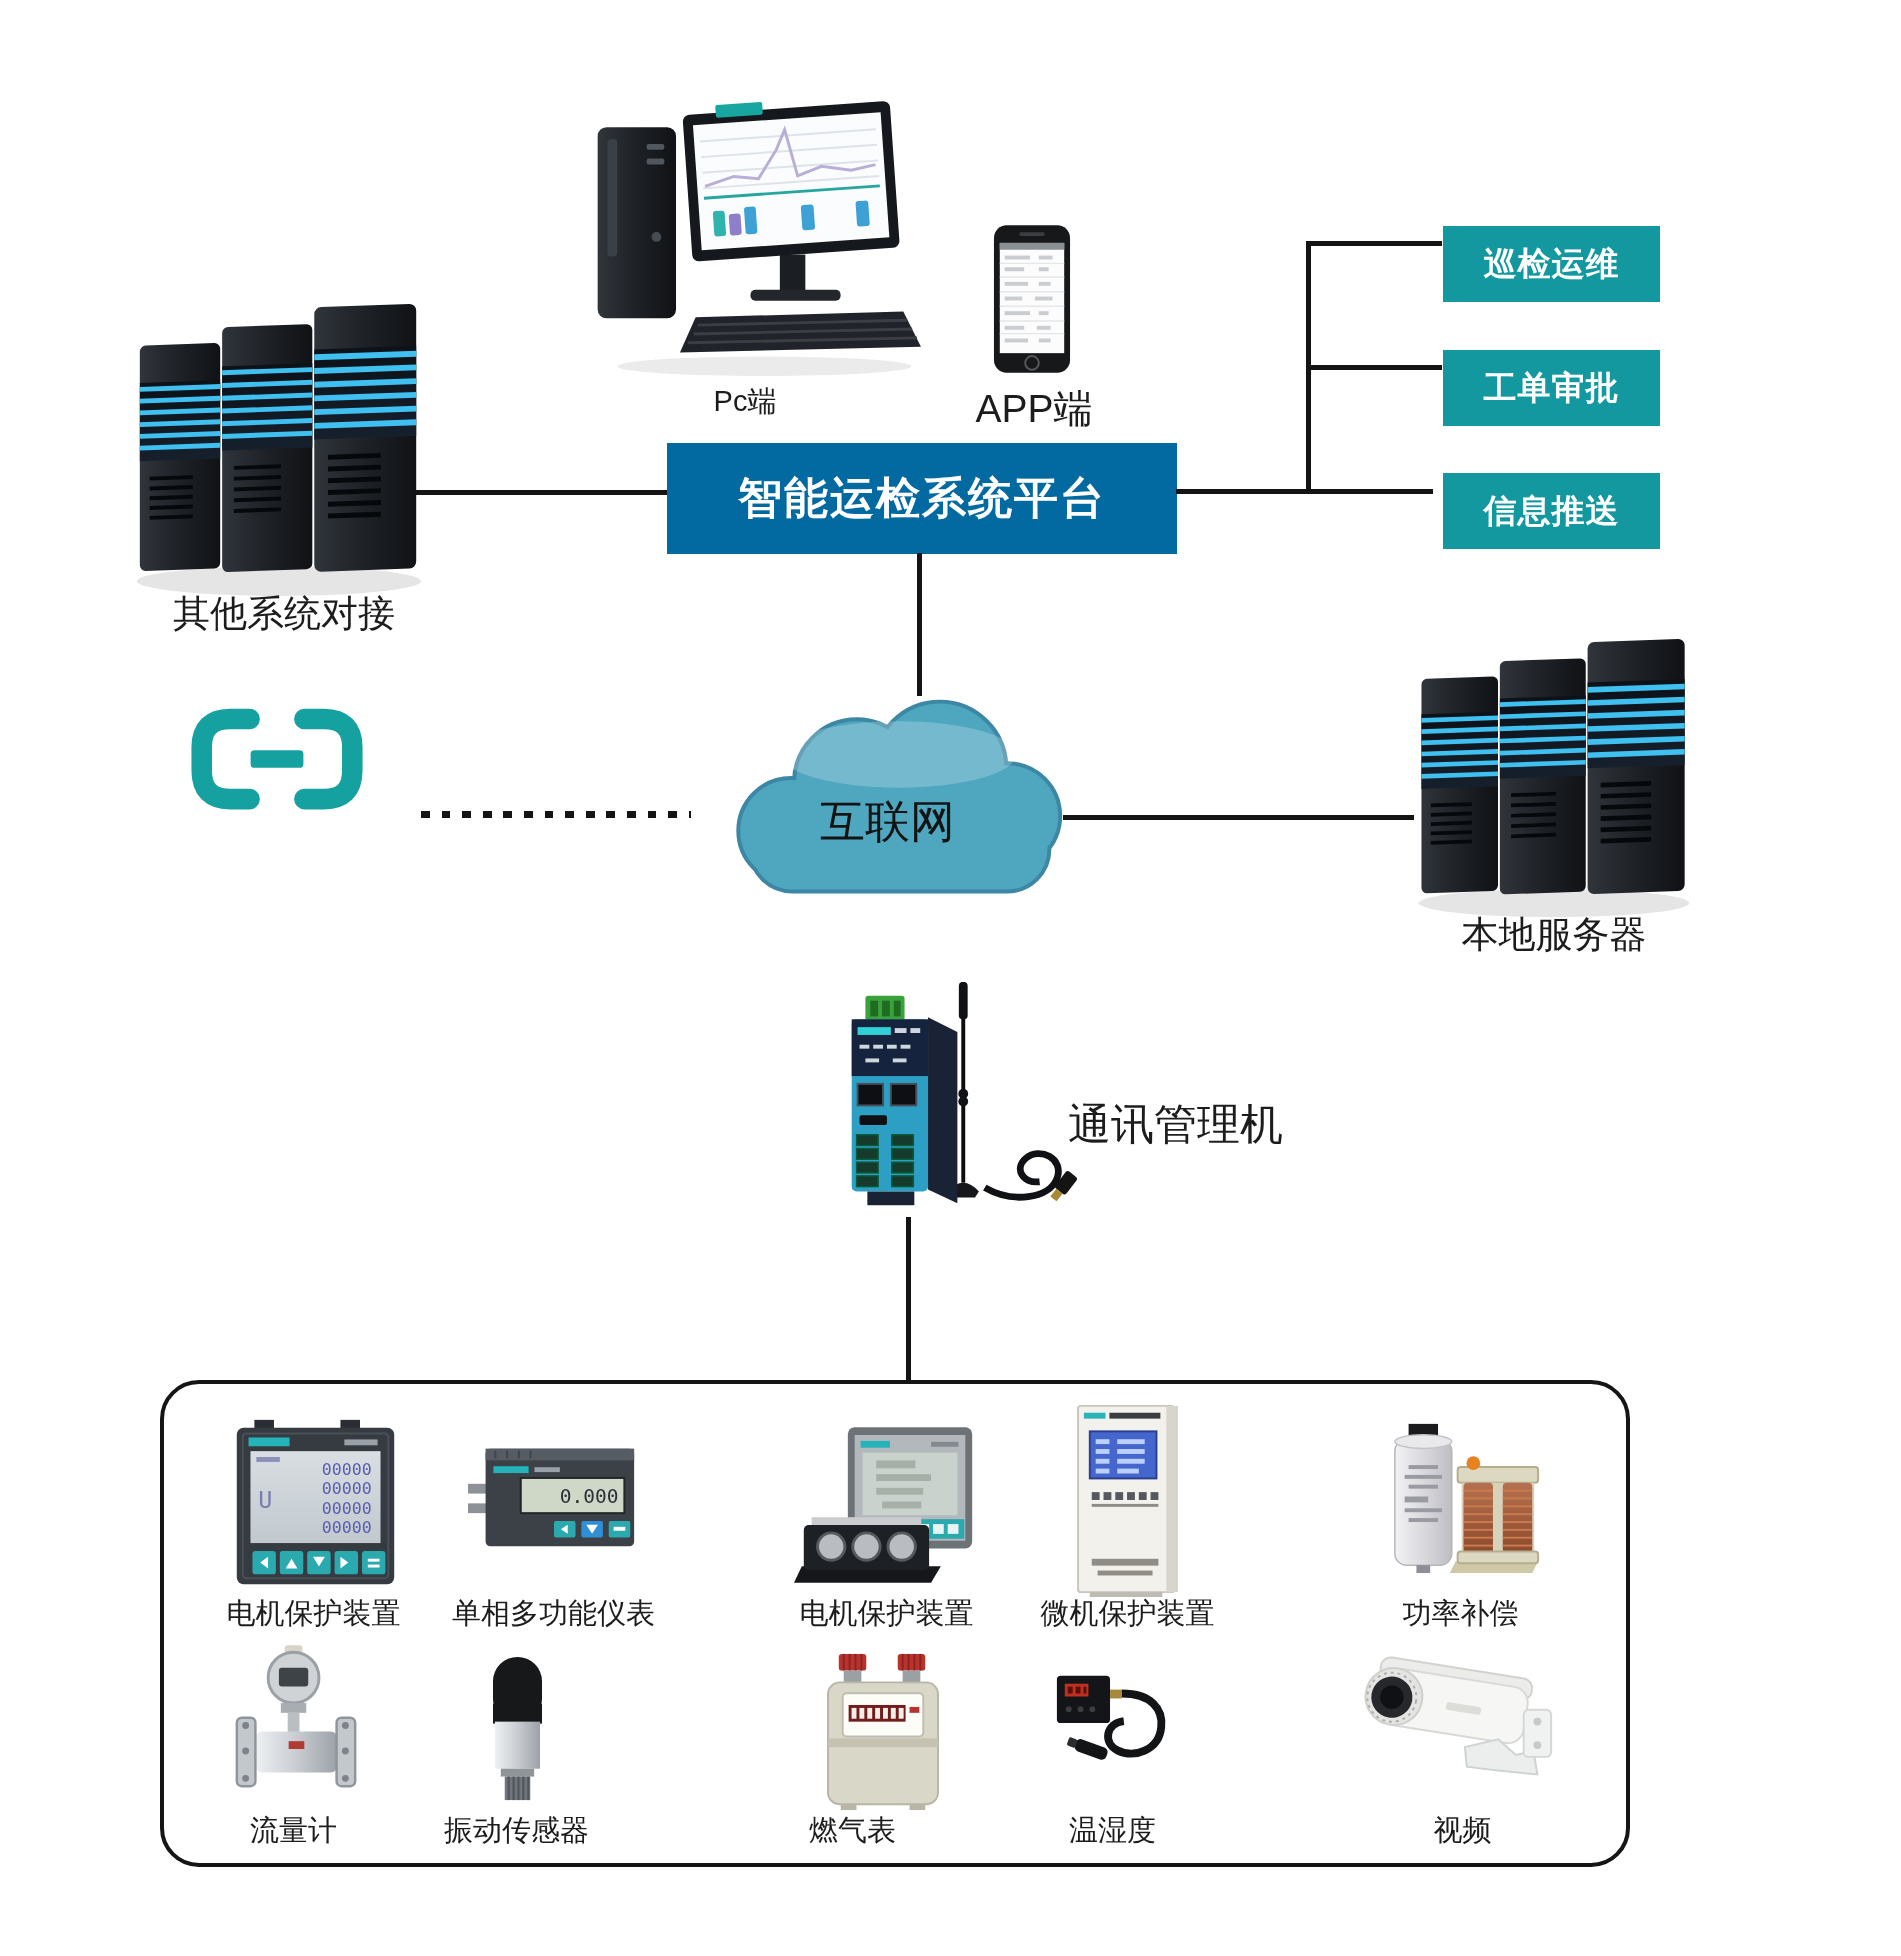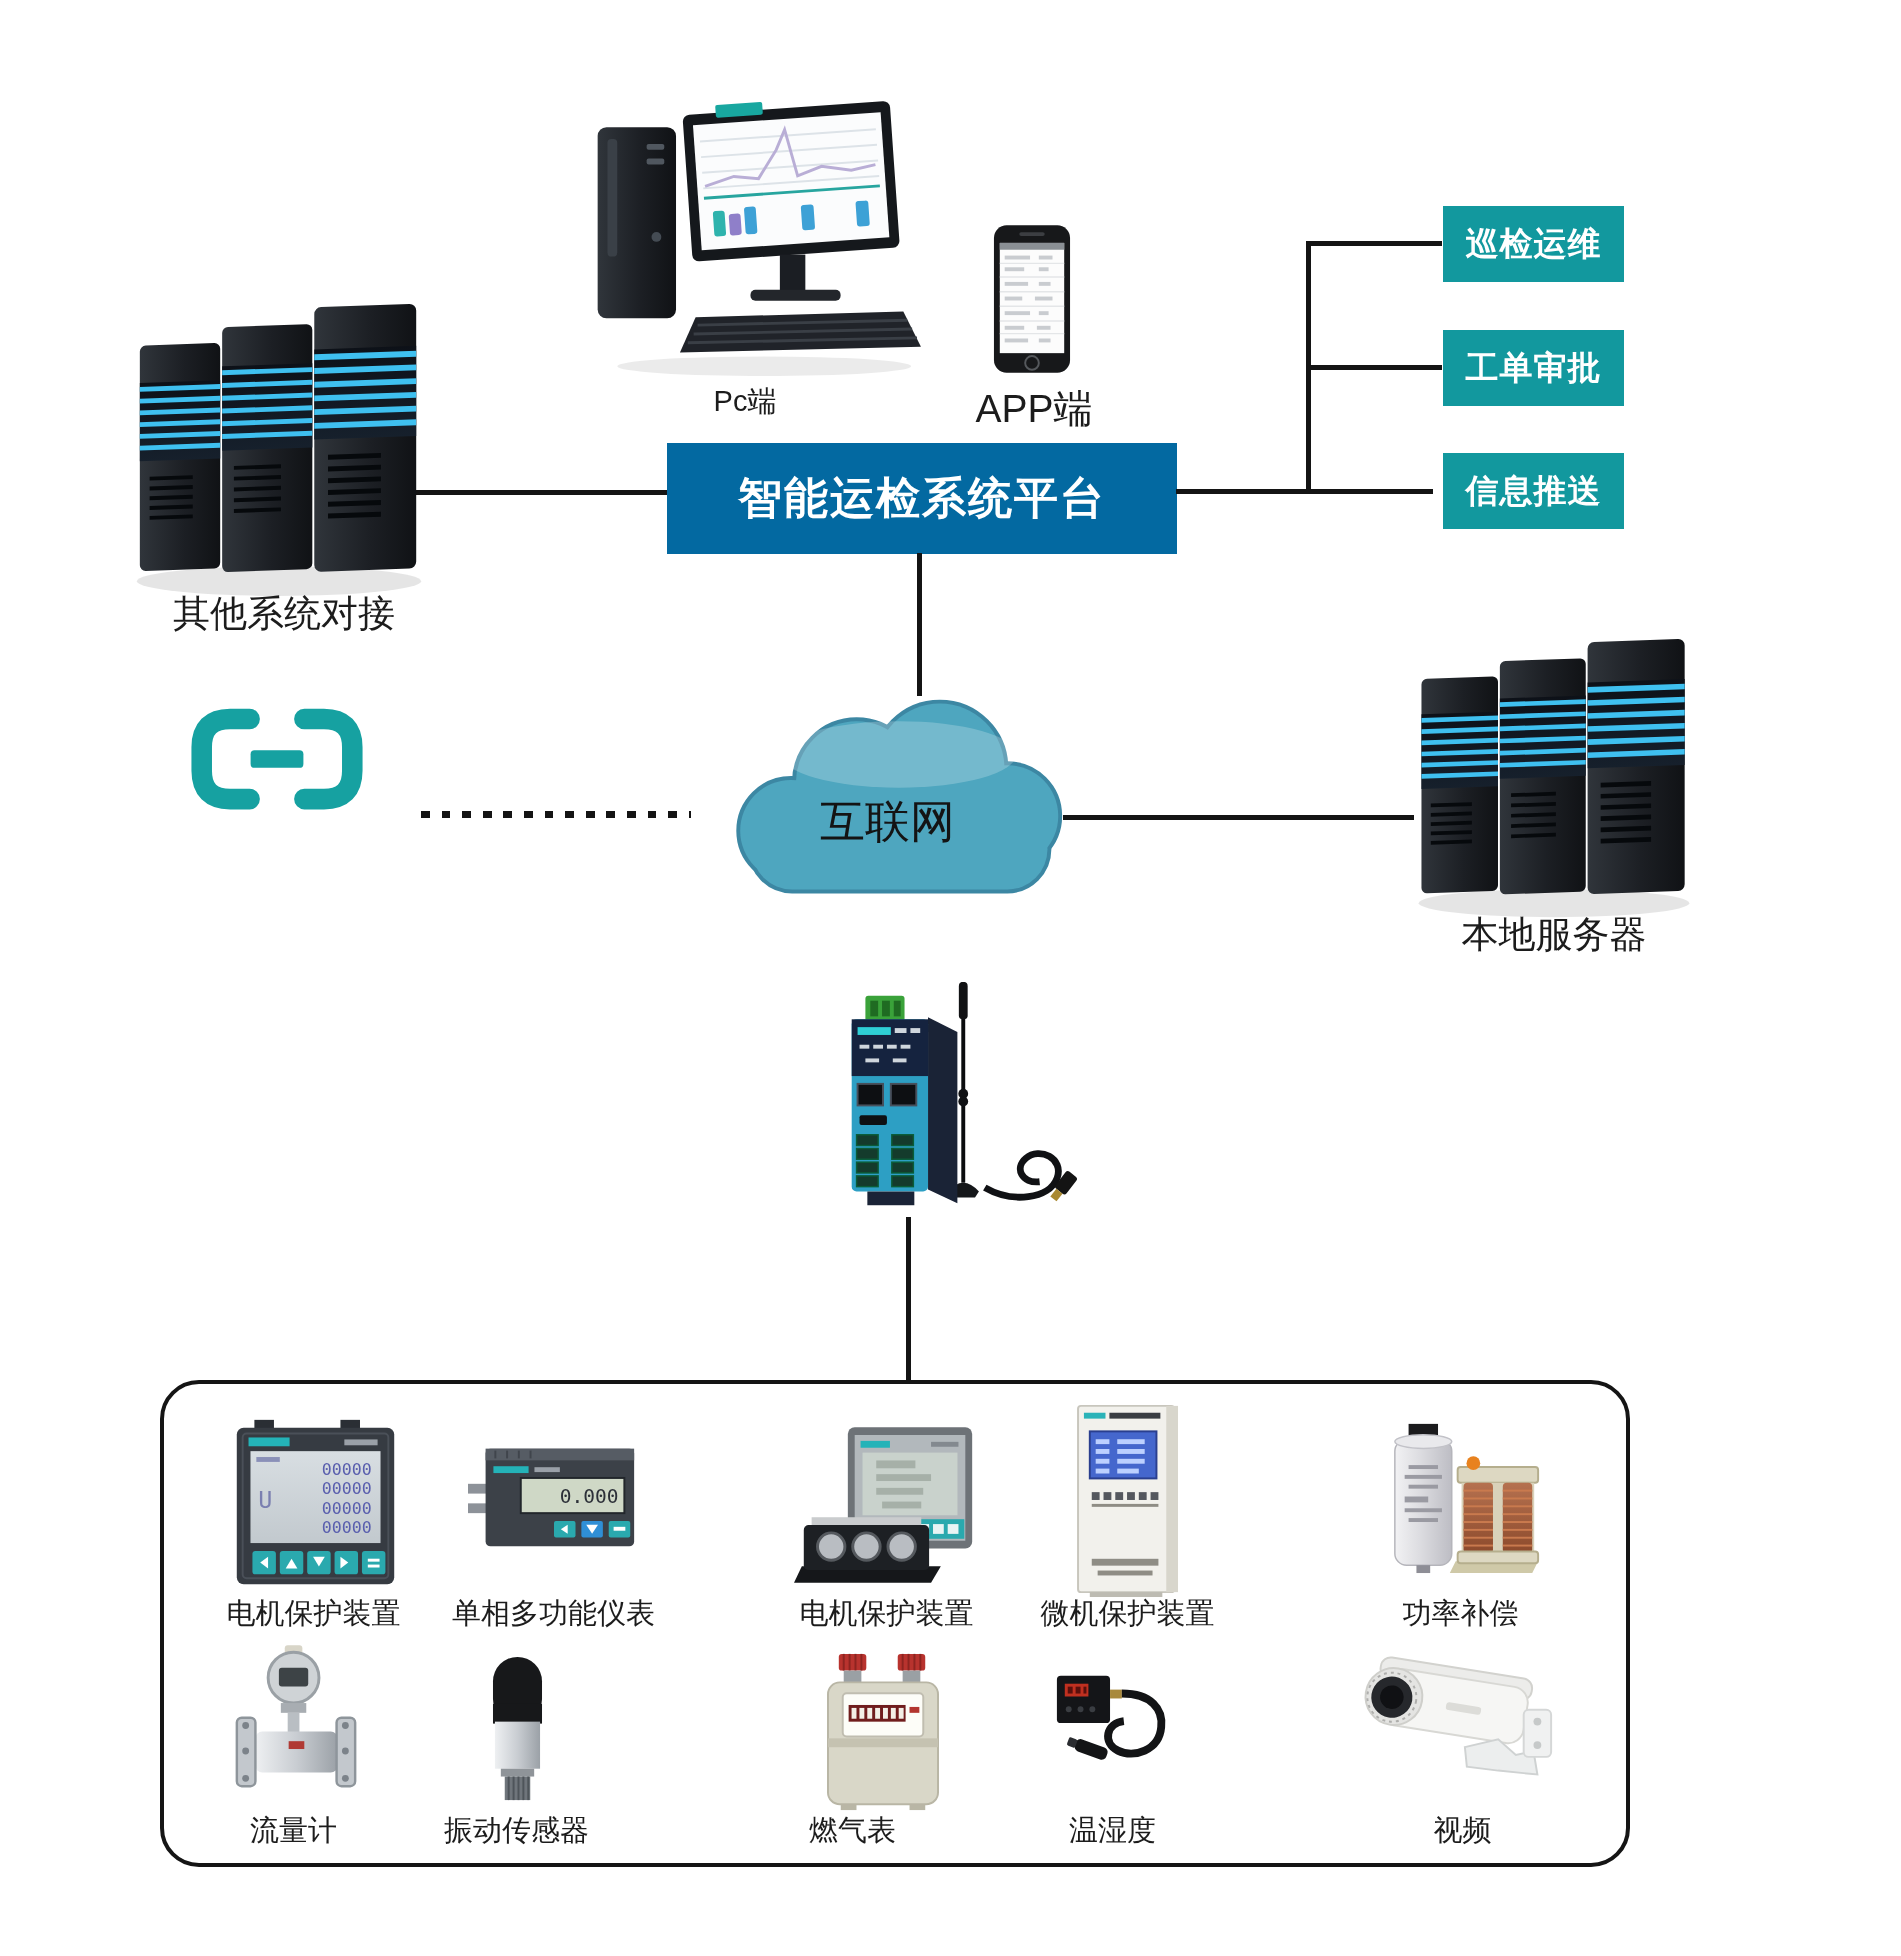--- a/index.html
+++ b/index.html
@@ -15,23 +15,23 @@
   }
   .caption{
     position:absolute;text-align:center;font-weight:500;color:#1c1c1c;white-space:nowrap;
   }
   .banner{
     position:absolute;left:667px;top:443px;width:510px;height:111px;
     background:#0369a1;color:#ffffff;font-size:44px;font-weight:700;letter-spacing:2px;
     display:flex;align-items:center;justify-content:center;white-space:nowrap;
   }
   .func-box{
-    position:absolute;left:1443px;width:181px;height:76px;background:#12989e;color:#ffffff;
+    position:absolute;left:1443px;width:217px;height:76px;background:#12989e;color:#ffffff;
     font-size:33px;font-weight:700;letter-spacing:1px;
-    display:flex;align-items:center;justify-content:center;white-space:nowrap;
+    display:flex;align-items:center;justify-content:center;white-space:nowrap;margin-top:20px;
   }
   .device-panel{
     position:absolute;left:160px;top:1380px;width:1470px;height:487px;
     border:4.9px solid #151515;border-radius:39px;background:#ffffff;box-sizing:border-box;
   }
   .dev-label{font-size:29px;}
   .aliyun-text{
     position:absolute;left:147px;top:819px;width:284px;text-align:center;
     font-size:86px;font-weight:900;color:#16a1a1;letter-spacing:2px;white-space:nowrap;
   }
@@ -371,20 +371,21 @@
         <rect x="19" y="174" width="22" height="11"></rect>
       <rect x="19" y="188" width="22" height="11"></rect>
         <rect x="19" y="202" width="22" height="11"></rect>
       <rect x="55" y="160" width="22" height="11"></rect>
         <rect x="55" y="174" width="22" height="11"></rect>
       <rect x="55" y="188" width="22" height="11"></rect>
         <rect x="55" y="202" width="22" height="11"></rect>
     </g>
     <rect x="30" y="218" width="48" height="14" fill="#1a2336"></rect>
   </svg>
+  <div class="caption" style="left:1068px;top:1096px;width:294px;font-size:43px;text-align:left">通讯管理机</div>
 
   <div class="device-panel"></div>
 
   <svg class="abs" style="left:225px;top:1414px" width="181" height="176" viewBox="0 0 185 180">
     <rect x="30" y="6" width="20" height="12" fill="#2a2e34"></rect>
       <rect x="118" y="6" width="20" height="12" fill="#2a2e34"></rect>
     <rect x="12" y="14" width="161" height="160" rx="7" fill="#363b42"></rect>
     <rect x="18" y="20" width="149" height="148" rx="4" fill="none" stroke="#4a5058" stroke-width="2"></rect>
     <rect x="24" y="24" width="42" height="9" fill="#24b3b8"></rect>
     <rect x="122" y="26" width="34" height="6" fill="#9aa0a8"></rect>

